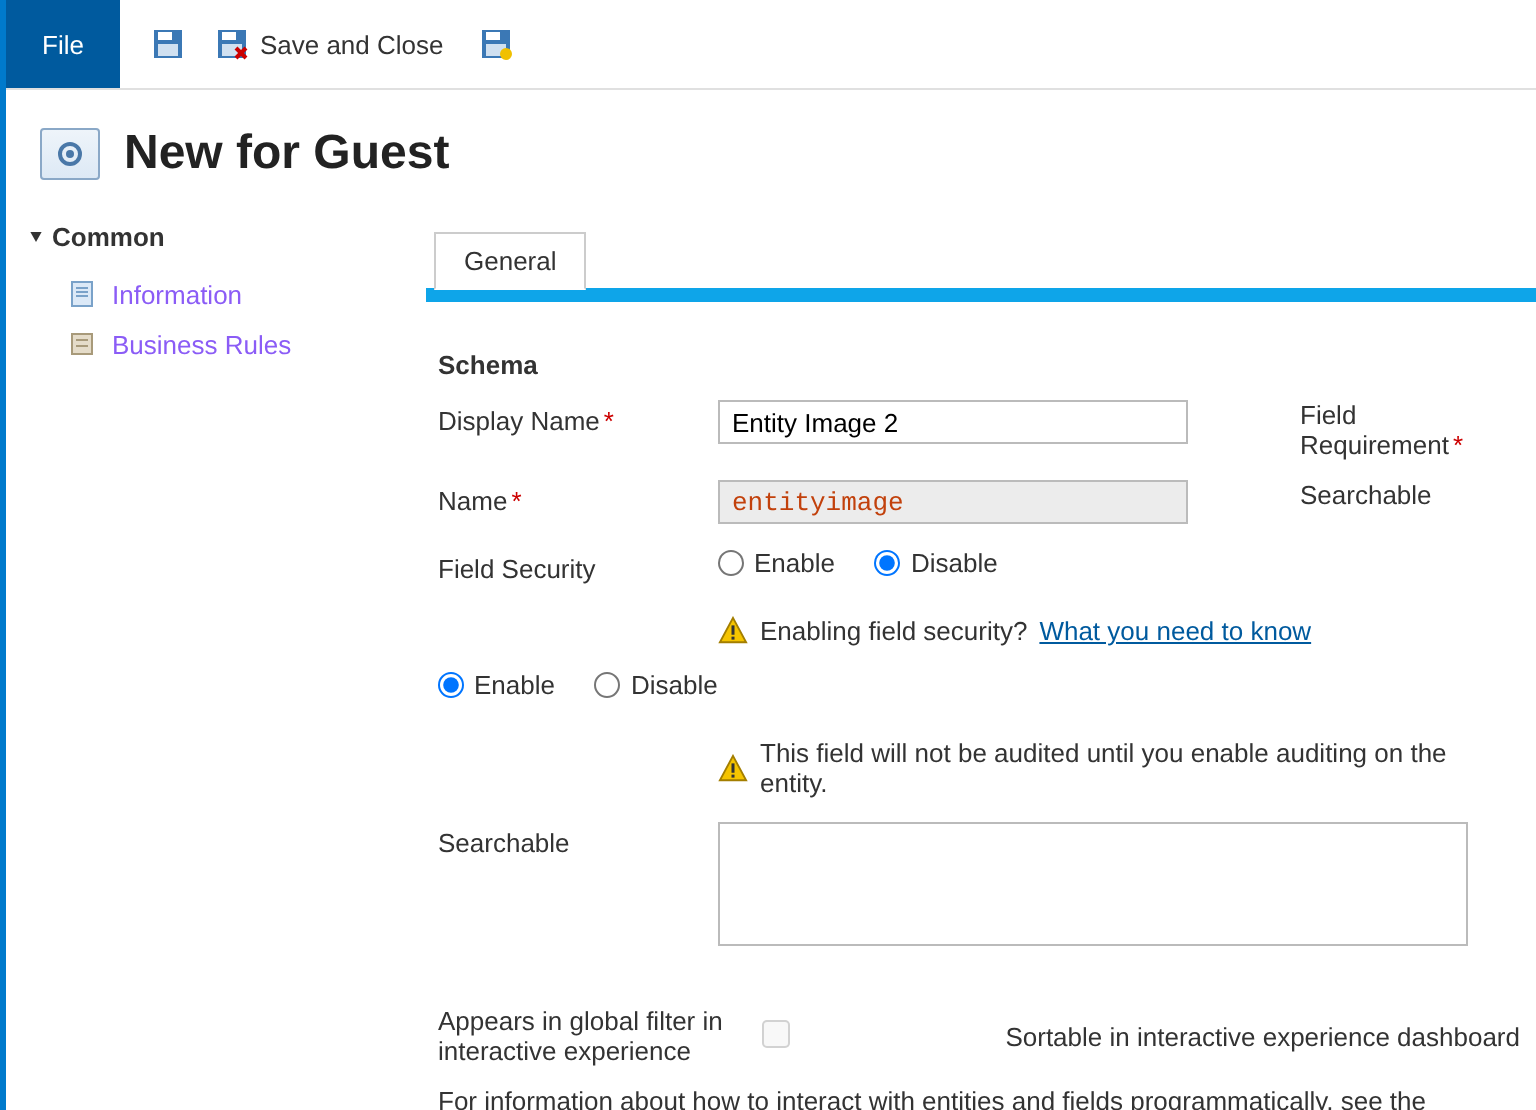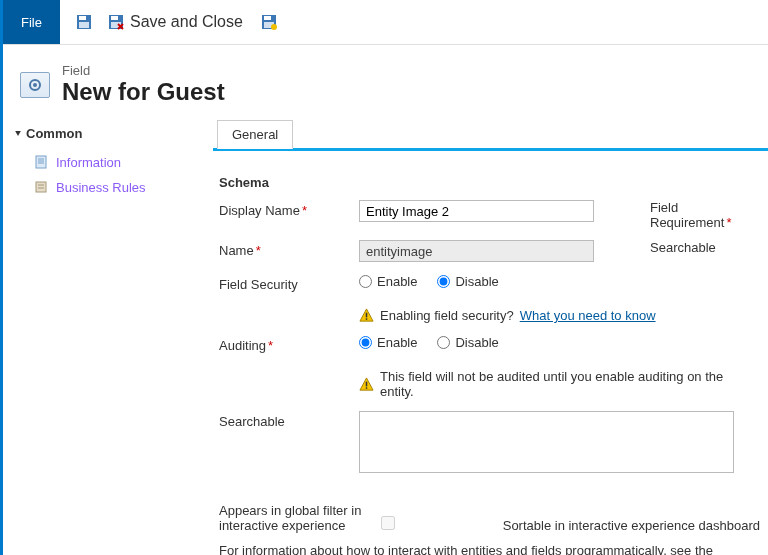--- a/index.html
+++ b/index.html
@@ -1,49 +1,49 @@
 <!DOCTYPE html>
 <html><head>
 <meta charset="utf-8">
 <style>
 * { box-sizing: border-box; margin: 0; padding: 0; font-family: "Segoe UI", Arial, sans-serif; }
 body { width: 768px; height: 555px; overflow: hidden; font-size: 13px; color: #333; background: #fff; position: relative; }
 .vline { position: absolute; left: 0; top: 0; width: 3px; height: 100%; background: #007acc; }
 .topbar { height: 45px; display: flex; align-items: center; border-bottom: 1px solid #e0e0e0; }
 .file-btn { background: #005a9e; color: #fff; height: 100%; padding: 0 18px; display: flex; align-items: center; font-size: 13px; margin-left: 3px; }
 .tb-icon { width: 16px; height: 16px; margin-left: 16px; display: inline-flex; align-items: center; justify-content: center; }
-.tb-text { margin-left: 6px; font-size: 16px; color: #333; }
+.tb-text { margin-left: 6px; font-size: 13px; color: #333; }
 .header-area { display: flex; align-items: center; padding: 18px 12px 14px 20px; gap: 12px; }
 .header-icon { width: 30px; height: 26px; border: 1px solid #8aa8c7; border-radius: 2px; display: flex; align-items: center; justify-content: center; background: linear-gradient(#eef4fa,#dde9f5); }
 .header-text .label { color: #666; font-size: 13px; }
 .header-text .title { font-size: 24px; font-weight: 600; color: #222; }
 .page { display: flex; height: calc(100% - 40px - 60px); }
 .sidebar { width: 213px; padding: 0 10px 0 14px; }
 .side-group { font-size: 13px; font-weight: 600; color: #333; cursor: pointer; display: flex; align-items: center; gap: 4px; padding: 6px 0 8px 0; border-bottom: 1px solid transparent; }
 .side-item { display: flex; gap: 8px; padding: 5px 0 5px 20px; color: #8b5cf6; cursor: pointer; }
 .side-item svg { width: 14px; height: 14px; flex-shrink: 0; }
 .content { flex: 1; display: flex; flex-direction: column; overflow: hidden; }
-.tabs { display: flex; border-bottom: 3px solid #0ea5e9; margin-top: 0; }
+.tabs { display: flex; border-bottom: 7px solid #0ea5e9; margin-top: 11px; }
 .tab { border: 1px solid #ccc; border-bottom: 1px solid #fff; background: #fff; padding: 6px 14px; font-size: 13px; margin-bottom: -1px; margin-left: 4px; position: relative; }
 .body { padding: 12px 8px 12px 6px; overflow-y: auto; flex: 1; }
 .section-h { font-weight: 600; font-size: 13px; margin: 12px 0 10px 0; }
 .row { display: flex; align-items: flex-start; margin-bottom: 10px; min-height: 24px; }
 .lbl { width: 140px; padding-top: 3px; color: #333; font-size: 13px; }
 .req { color: #c00; margin-left: 2px; }
 .fld { flex: 1; display: flex; align-items: center; gap: 12px; flex-wrap: wrap; }
 input[type=text] { height: 22px; border: 1px solid #bbb; padding: 0 6px; font-size: 13px; width: 235px; }
-input[readonly] { background: #ececec; color: #404040; }
+input[readonly] { background: #ececec; color: #c2410c; font-family: Liberation Mono, monospace; }
 .right-lbl { width: 118px; padding-left: 8px; font-size: 13px; color: #333; }
 .radio-g { display: flex; gap: 20px; align-items: center; }
 .radio-opt { display: flex; align-items: center; gap: 5px; font-size: 13px; }
 .warn { display: flex; align-items: center; gap: 6px; font-size: 13px; color: #333; margin-left: 140px; margin-bottom: 12px; }
 .warn svg { width: 15px; height: 15px; flex-shrink: 0; }
 .warn a { color: #005a9e; }
 textarea { width: 375px; height: 62px; border: 1px solid #bbb; resize: none; font-size: 13px; padding: 4px; }
-.filter-row { display: flex; gap: 12px; align-items: flex-end; margin: 30px 0 10px 0; }
+.filter-row { display: flex; gap: 12px; align-items: center; margin: 30px 0 10px 0; }
 .filter-lbl { width: 150px; font-size: 13px; }
 .filter-right { flex: 1; text-align: right; font-size: 13px; padding-right: 0; }
 .cbx { width: 14px; height: 14px; }
 .info { font-size: 13px; margin: 8px 0 14px 0; }
 .info a { color: #005a9e; text-decoration: underline; }
 .tri { width: 0; height: 0; border-left: 4px solid transparent; border-right: 4px solid transparent; border-top: 7px solid #333; transform: rotate(-90deg); }
 </style>
 </head>
 <body>
 
@@ -79,21 +79,20 @@
 </div>
 
 <div class="header-area">
   <div class="header-icon">
     <svg width="16" height="16" viewBox="0 0 16 16">
         <circle cx="8" cy="8" r="5" fill="none" stroke="#4a78a8" stroke-width="2"></circle>
         <circle cx="8" cy="8" r="2" fill="#4a78a8"></circle>
       </svg>
   </div>
   <div class="header-text">
-    <div class="label">Field</div>
     <div class="title">New for Guest</div>
   </div>
 </div>
 
 <div class="page">
   <div class="sidebar">
     <div class="side-group">
       <span class="tri" style="border-top:7px solid #333;transform:rotate(0deg) scale(0.7);"></span>
       <span>Common</span>
     </div>
@@ -159,21 +158,20 @@
         <svg viewBox="0 0 16 16">
             <polygon points="8,1 15,14 1,14" fill="#f5c400" stroke="#a37e00"></polygon>
             <rect x="7.2" y="5" width="1.6" height="5" fill="#333"></rect>
             <rect x="7.2" y="11" width="1.6" height="1.6" fill="#333"></rect>
           </svg>
         <span>Enabling field security?</span>
         <a href="#">What you need to know</a>
       </div>
 
       <div class="row">
-        <div class="lbl"><span>Auditing</span><span class="req">*</span></div>
         <div class="fld">
           <div class="radio-g">
             <label class="radio-opt">
                 <input type="radio" name="aud" checked="" style=""> 
                 <span>Enable</span>
               </label>
             <label class="radio-opt">
                 <input type="radio" name="aud" style=""> 
                 <span>Disable</span>
               </label>

